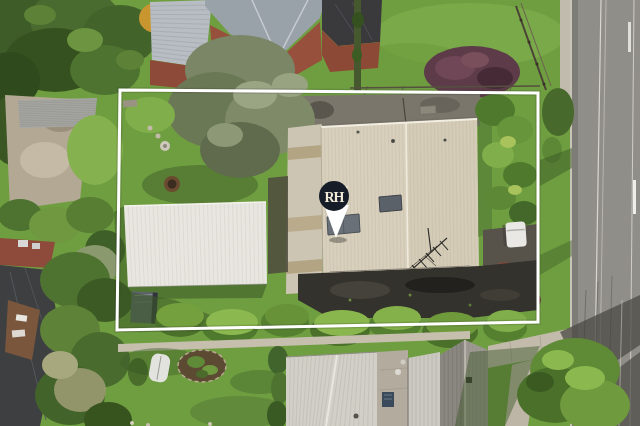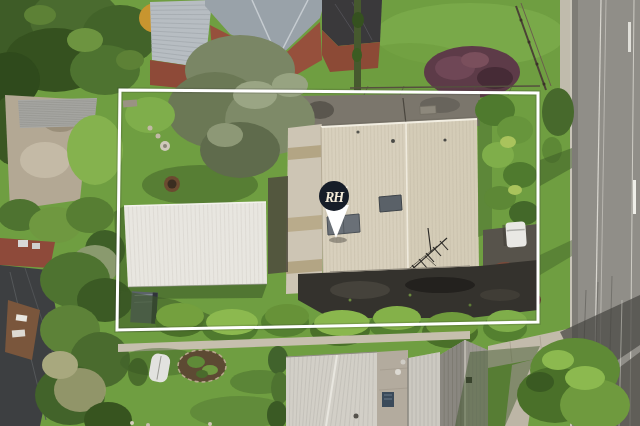--- a/index.html
+++ b/index.html
@@ -1,16 +1,16 @@
 <!DOCTYPE html>
 <html><head>
 <meta charset="utf-8">
 <style>
   html,body{margin:0;padding:0;background:#222;}
-  #stage{position:relative;width:640px;height:426px;overflow:hidden;font-family:"Liberation Sans",sans-serif;font-style:italic;}
+  #stage{position:relative;width:640px;height:426px;overflow:hidden;font-family:"Liberation Sans",sans-serif;}
   svg{display:block;}
   text.pin-label{font-family:"Liberation Serif",serif;font-weight:bold;font-size:14px;letter-spacing:-1px;}
 </style>
 </head>
 <body>
 
 <div id="stage">
 <svg width="640" height="426" viewBox="0 0 640 426">
 
   <rect x="0" y="0" width="640" height="426" fill="#6f9e41"></rect>

